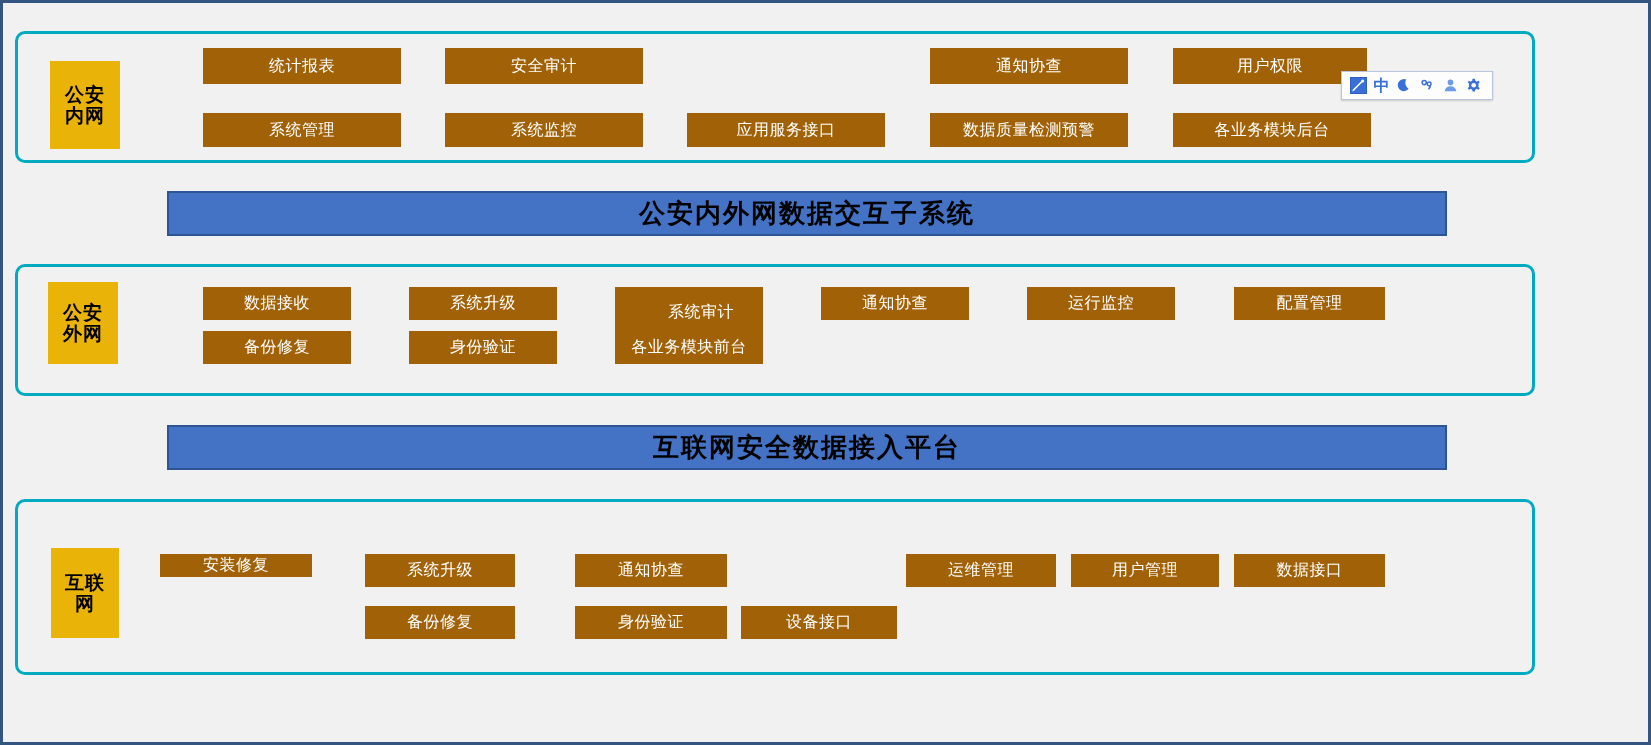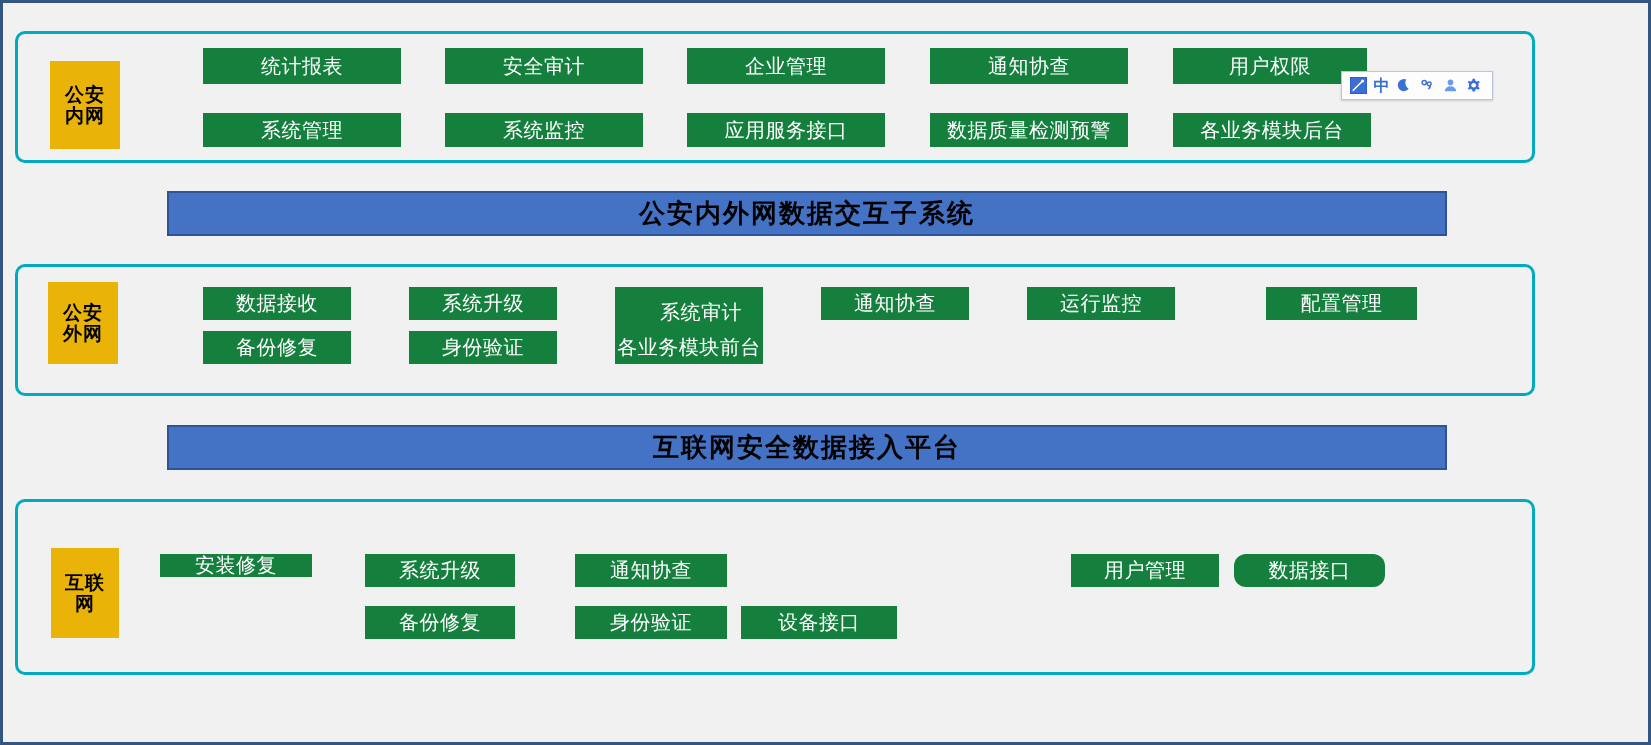--- a/index.html
+++ b/index.html
@@ -36,27 +36,27 @@
     align-items: center;
     justify-content: center;
     text-align: center;
     line-height: 1.12;
     letter-spacing: 1px;
   }
 
   
   .mod {
     position: absolute;
-    background: #15803d;
+    background: #a16207;
     color: #ffffff;
     display: flex;
     align-items: center;
     justify-content: center;
     text-align: center;
-    font-size: 20px;
+    font-size: 16px;
     white-space: nowrap;
     letter-spacing: 0.5px;
   }
 
   
   .banner {
     position: absolute;
     background: #4472c4;
     border: 2px solid #2f5496;
     color: #000000;
@@ -102,21 +102,20 @@
 
   <div class="net-tile" style="left:47px; top:58px; width:70px; height:88px; font-size:19px;">
     <span>
       <span>公安</span><br>
       <span>内网</span>
     </span>
   </div>
 
   <div class="mod" style="left:200px; top:45px; width:198px; height:36px;">统计报表</div>
   <div class="mod" style="left:442px; top:45px; width:198px; height:36px;">安全审计</div>
-  <div class="mod" style="left:684px; top:45px; width:198px; height:36px;">企业管理</div>
   <div class="mod" style="left:927px; top:45px; width:198px; height:36px;">通知协查</div>
   <div class="mod" style="left:1170px; top:45px; width:194px; height:36px;">用户权限</div>
 
   <div class="mod" style="left:200px; top:110px; width:198px; height:34px;">系统管理</div>
   <div class="mod" style="left:442px; top:110px; width:198px; height:34px;">系统监控</div>
   <div class="mod" style="left:684px; top:110px; width:198px; height:34px;">应用服务接口</div>
   <div class="mod" style="left:927px; top:110px; width:198px; height:34px;">数据质量检测预警</div>
   <div class="mod" style="left:1170px; top:110px; width:198px; height:34px;">各业务模块后台</div>
 
   <div class="banner" style="left:164px; top:188px; width:1280px; height:45px;">公安内外网数据交互子系统</div>
@@ -129,43 +128,44 @@
       <span>公安</span><br>
       <span>外网</span>
     </span>
   </div>
 
   <div class="mod" style="left:200px; top:284px; width:148px; height:33px;">数据接收</div>
   <div class="mod" style="left:406px; top:284px; width:148px; height:33px;">系统升级</div>
   <div class="mod" style="left:612px; top:284px; width:148px; height:51px;padding-left:24px;">系统审计</div>
   <div class="mod" style="left:818px; top:284px; width:148px; height:33px;">通知协查</div>
   <div class="mod" style="left:1024px; top:284px; width:148px; height:33px;">运行监控</div>
-  <div class="mod" style="left:1231px; top:284px; width:151px; height:33px;margin-left:32px;">配置管理</div>
+  <div class="mod" style="left:1231px; top:284px; width:151px; height:33px;">配置管理</div>
 
   <div class="mod" style="left:200px; top:328px; width:148px; height:33px;">备份修复</div>
   <div class="mod" style="left:406px; top:328px; width:148px; height:33px;">身份验证</div>
   <div class="mod" style="left:612px; top:328px; width:148px; height:33px;">各业务模块前台</div>
 
   <div class="banner" style="left:164px; top:422px; width:1280px; height:45px;">互联网安全数据接入平台</div>
 
   <div class="zone" style="left:12px; top:496px; width:1520px; height:176px;">
   </div>
 
   <div class="net-tile" style="left:48px; top:545px; width:68px; height:90px; font-size:19px;">
     <span>
       <span>互联</span><br>
       <span>网</span>
     </span>
   </div>
 
   <div class="mod" style="left:157px; top:551px; width:152px; height:23px;">安装修复</div>
   <div class="mod" style="left:362px; top:551px; width:150px; height:33px;">系统升级</div>
   <div class="mod" style="left:572px; top:551px; width:152px; height:33px;">通知协查</div>
+  <div class="mod" style="left:903px; top:551px; width:150px; height:33px;">运维管理</div>
   <div class="mod" style="left:1068px; top:551px; width:148px; height:33px;">用户管理</div>
-  <div class="mod" style="left:1231px; top:551px; width:151px; height:33px;border-radius:12px;">数据接口</div>
+  <div class="mod" style="left:1231px; top:551px; width:151px; height:33px;">数据接口</div>
 
   <div class="mod" style="left:362px; top:603px; width:150px; height:33px;">备份修复</div>
   <div class="mod" style="left:572px; top:603px; width:152px; height:33px;">身份验证</div>
   <div class="mod" style="left:738px; top:603px; width:156px; height:33px;">设备接口</div>
 
   <div id="ime-bar">
 
     <div class="imebtn" title="IME">
       <svg width="17" height="17" viewBox="0 0 17 17">
         <rect x="0.5" y="0.5" width="16" height="16" fill="#3a6fd8" stroke="#2f5fc0"></rect>

